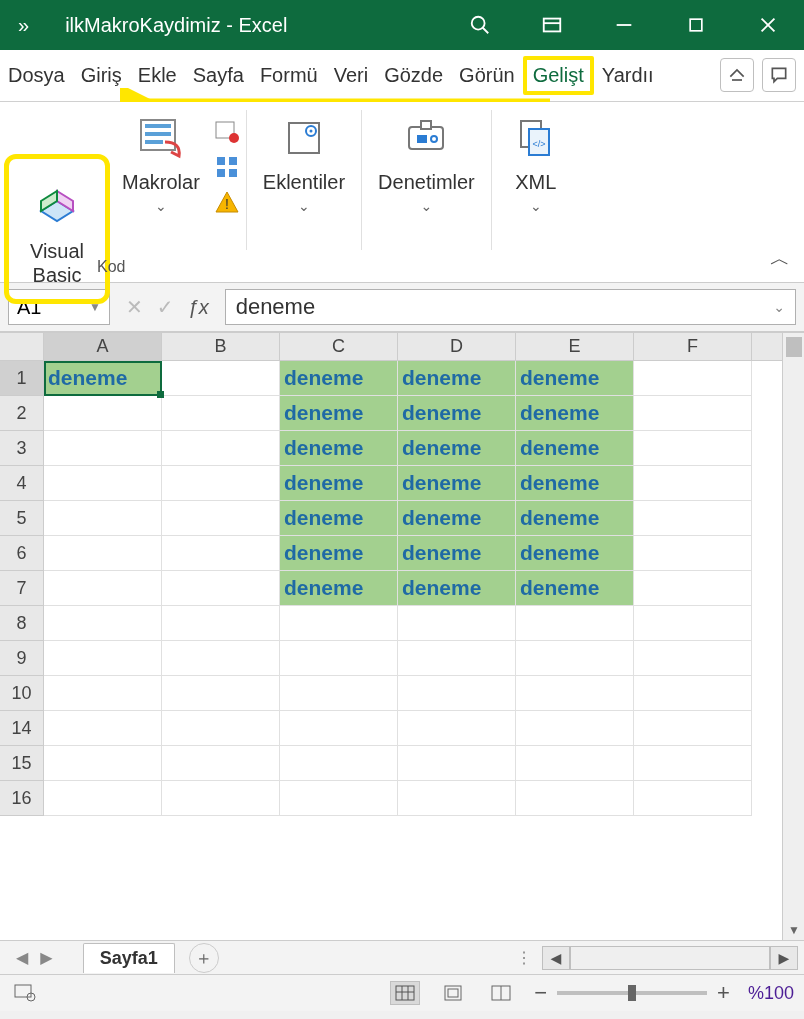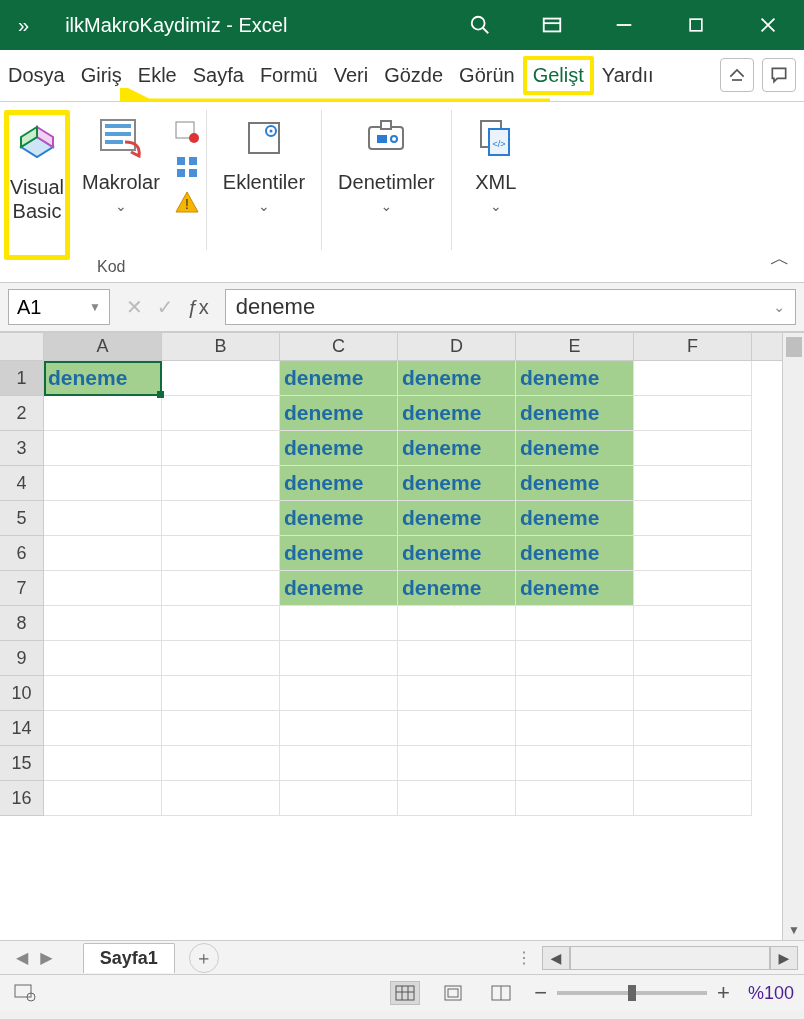--- a/index.html
+++ b/index.html
@@ -23,32 +23,32 @@
   
   .annot-arrow { position: absolute; top: 88px; left: 120px; width: 440px; height: 30px; pointer-events: none; }
 
   
   .ribbon-body { background: #fff; height: 180px; display: flex; align-items: flex-start; padding: 8px 4px 0 4px; position:relative; }
   .rb-group { display: flex; flex-direction: column; align-items: center; padding: 0 12px; height: 150px; justify-content: flex-start; }
   .rb-group .big-btn { display: flex; flex-direction: column; align-items: center; gap: 4px; }
   .rb-group .big-btn .ic { width: 56px; height: 56px; display:flex;align-items:center;justify-content:center; }
   .rb-group .lbl { font-size: 20px; color: #333; text-align: center; line-height: 1.2; }
   .rb-sep { width: 1px; background: #e0e0e0; height: 140px; margin: 0 4px; }
-  .rb-highlight { border: 5px solid #ffe600; border-radius: 2px; padding: 0; }
+  .rb-highlight { border: 5px solid #ffe600; border-radius: 12px; padding: 20px; margin-top: 44px; }
   .rb-mini-col { display:flex; flex-direction:column; gap:6px; align-items:center; }
   .mini-ic { width:30px; height:30px; display:flex;align-items:center;justify-content:center; }
   .kod-label { position:absolute; left:97px; bottom:6px; font-size:16px; color:#555; }
   .collapse-chev { position:absolute; right:14px; bottom:10px; font-size:20px; color:#555; }
 
   
   .fbar-area { background:#f3f3f3; border-top:1px solid #ccc; border-bottom:1px solid #ccc; padding:6px 8px; display:flex; align-items:center; gap:10px; height:50px; }
   .namebox { width:102px; height:36px; background:#fff; border:1px solid #b0b0b0; display:flex; align-items:center; padding:0 8px; font-size:20px; justify-content:space-between; }
   .namebox .dd { color:#888; font-size:12px; }
   .fbar-btns { display:flex; gap:14px; align-items:center; color:#999; font-size:20px; padding:0 6px; }
-  .fbar-btns .fx { color:#555; }
+  .fbar-btns .fx { font-style:italic; color:#555; }
   .fbar-input { flex:1; height:36px; background:#fff; border:1px solid #b0b0b0; padding:0 10px; font-size:22px; color:#333; display:flex; align-items:center; justify-content:space-between; }
   .fbar-input .dd { color:#888; font-size:14px; }
 
   
   .grid-wrap { position:relative; background:#fff; height:608px; border-top:1px solid #ccc; display:flex; flex-direction:column; }
   .col-headers { display:flex; height:28px; background:#e8e8e8; border-bottom:1px solid #ccc; }
   .corner { width:44px; border-right:1px solid #ccc; background:#e8e8e8; }
   .ch { flex:0 0 118px; border-right:1px solid #ccc; display:flex; align-items:center; justify-content:center; font-size:18px; color:#444; background:#e8e8e8; position:relative; }
   .ch.sel { background:#d0d0d0; }
   .grid-body { flex:1; overflow:hidden; position:relative; }

